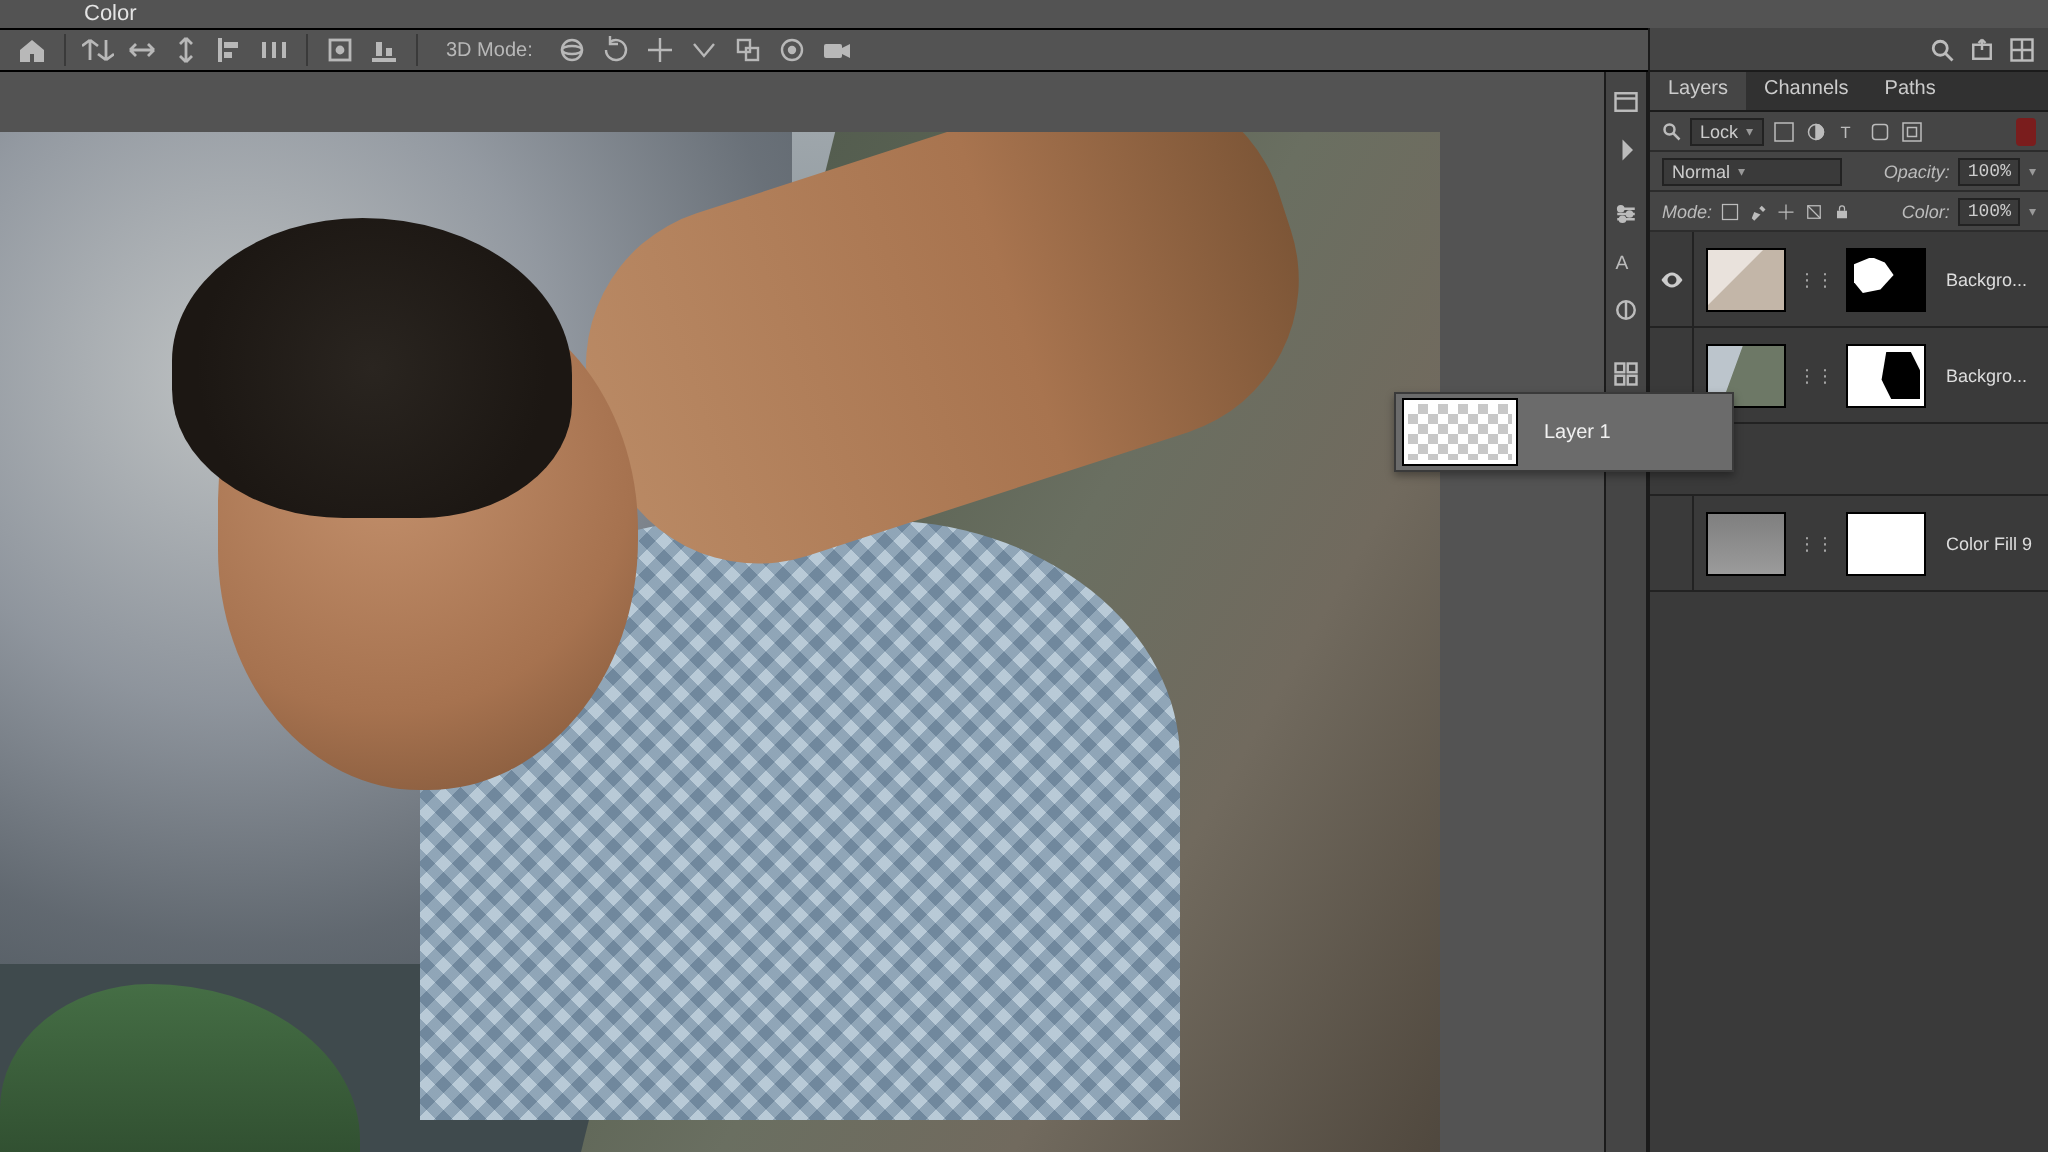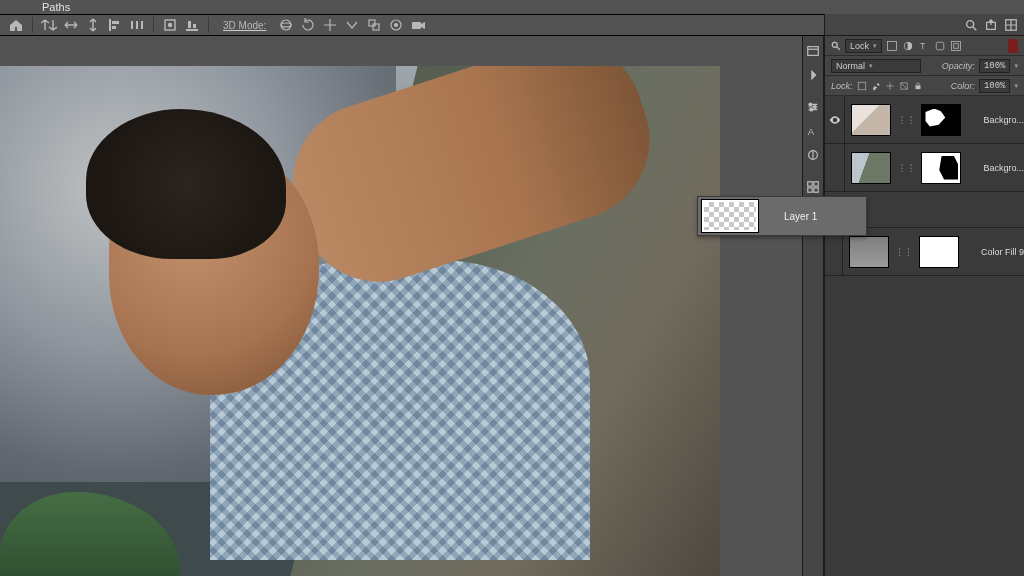--- a/index.html
+++ b/index.html
@@ -25,21 +25,20 @@
 
 .optionsbar {
   height: 22px;
   background: #535353;
   border-top: 1px solid #000;
   border-bottom: 1px solid #000;
   display: flex;
   align-items: center;
   gap: 6px;
   padding: 0 8px;
-  text-decoration: underline;
 }
 .optionsbar .ico {
   width: 16px; height: 16px;
   display: flex; align-items: center; justify-content: center;
   color: #b8b8b8;
 }
 .optionsbar .divider {
   width: 1px; height: 16px;
   background: #3a3a3a;
   margin: 0 2px;
@@ -241,21 +240,21 @@
   content: "";
   position: absolute; right: 2px; top: 3px; width: 24px; height: 24px;
   background: #000;
   clip-path: polygon(30% 0, 80% 0, 100% 40%, 100% 100%, 40% 100%, 20% 60%);
 }
 .link-icn {
   font-size: 9px; color: #aaa;
 }
 .layer-name {
   font-size: 9px; color: #ddd;
-  margin-left: 16px;
+  margin-left: 4px;
   white-space: nowrap;
 }
 .layers-gap {
   height: 36px;
   border-bottom: 1px solid #222;
 }
 
 
 .drag-chip {
   position: absolute;
@@ -279,21 +278,21 @@
   background-position: 0 0, 5px 5px;
 }
 .drag-chip .layer-name { color: #f1f1f1; font-size: 10px; }
 
 svg { display: block; }
 </style>
 </head>
 <body>
 
 <div class="menubar">
-  <span>Paths</span>
+  <span>Color</span>
 </div>
 
 <div class="optionsbar">
   <span class="ico">
     <svg viewBox="0 0 16 16" fill="currentColor">
         <path d="M2 8l6-5 6 5v6H9v-4H7v4H2z"></path>
       </svg>
   </span>
   <span class="divider"></span>
 
@@ -459,20 +458,25 @@
         </svg>
     </span>
     <span class="tiny">
       <svg viewBox="0 0 16 16" fill="none" stroke="currentColor" stroke-width="1.4">
           <rect x="2" y="2" width="12" height="12"></rect>
           <path d="M8 2v12M2 8h12"></path>
         </svg>
     </span>
   </div>
 
+  <div class="tabs">
+    <div class="tab active">Layers</div>
+    <div class="tab">Channels</div>
+    <div class="tab">Paths</div>
+  </div>
 
   <div class="filter-row">
     <span style="color:#bcbcbc">
       <svg width="10" height="10" viewBox="0 0 16 16" fill="none" stroke="currentColor" stroke-width="2">
           <circle cx="6" cy="6" r="4"></circle>
           <path d="M9 9l5 5"></path>
         </svg>
     </span>
     <span class="select-mini">Lock</span>
     <span class="ico" style="width:12px;height:12px;color:#bcbcbc">
@@ -508,21 +512,21 @@
 
   <div class="blend-row">
     <span class="select-mini" style="width:90px">Normal</span>
     <span style="flex:1"></span>
     <span class="label-mini">Opacity:</span>
     <span class="pct">100%</span>
     <span style="color:#999;font-size:7px">▾</span>
   </div>
 
   <div class="lock-row">
-    <span class="label-mini">Lock:</span>
+    <span class="label-mini">Mode:</span>
     <span class="ico">
       <svg viewBox="0 0 16 16" fill="none" stroke="currentColor">
           <rect x="2" y="2" width="12" height="12"></rect>
         </svg>
     </span>
     <span class="ico">
       <svg viewBox="0 0 16 16" fill="currentColor">
           <path d="M3 13l2-5 5 2-5 5z"></path>
           <path d="M9 5l3 3 2-2-3-3z"></path>
         </svg>

